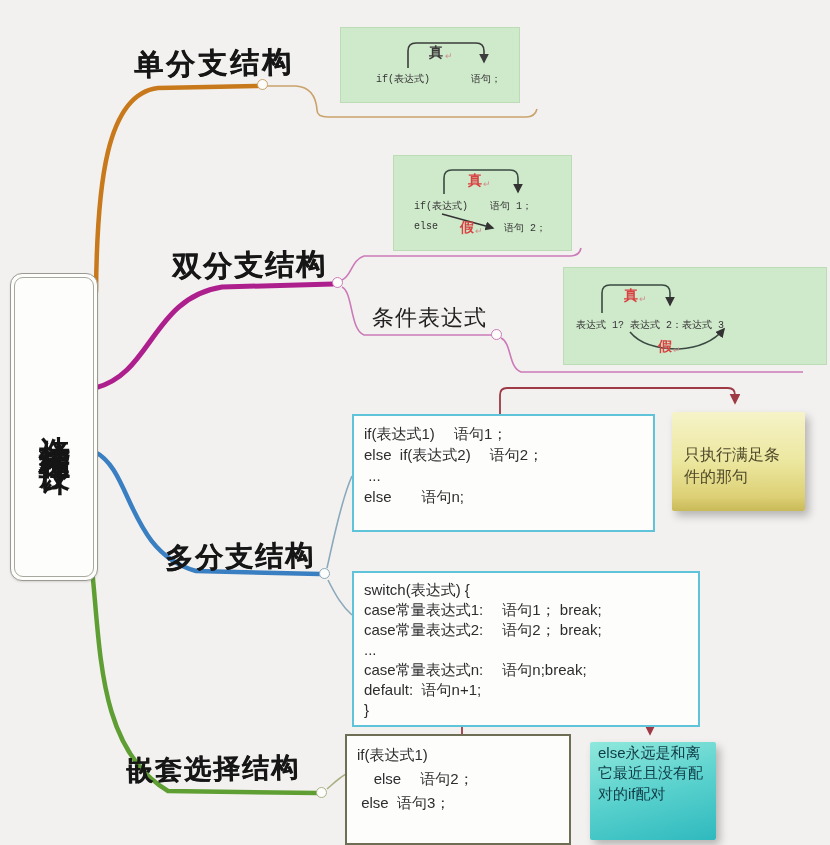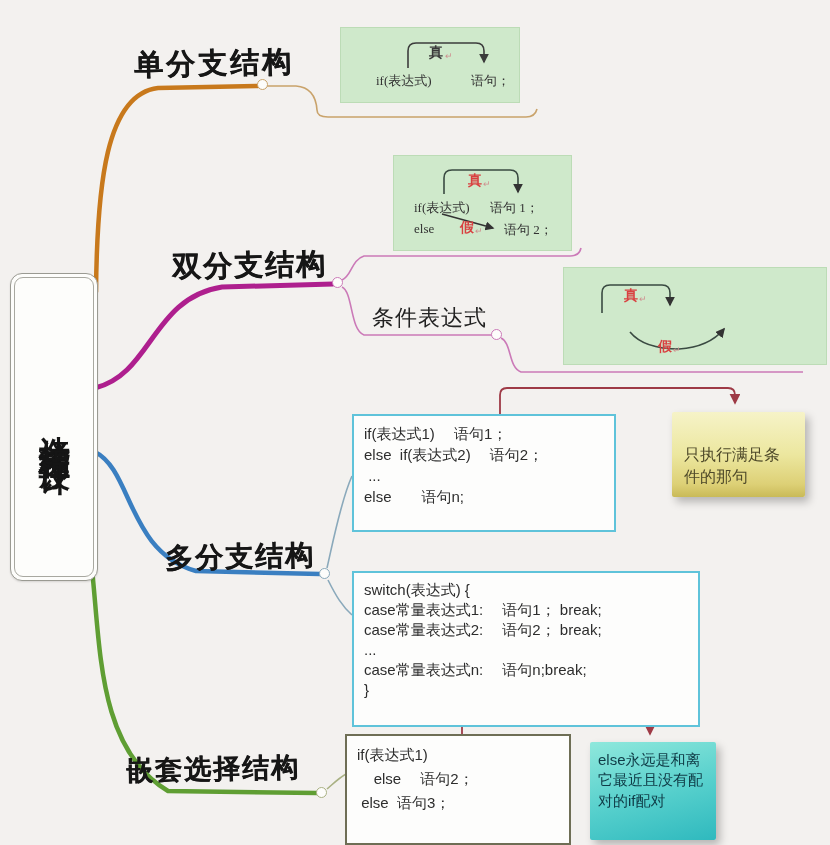--- a/index.html
+++ b/index.html
@@ -44,53 +44,53 @@
     width:11px;height:11px;border-radius:50%;background:#fdfdfb;box-sizing:border-box;
   }
   
   .green-box{
     background:#cfe9cb;border:1px solid #bcdcb6;box-sizing:border-box;
   }
   .gb-single{left:340px;top:27px;width:180px;height:76px;}
   .gb-double{left:393px;top:155px;width:179px;height:96px;}
   .gb-cond{left:563px;top:267px;width:264px;height:98px;}
   .gb-text{
-    position:absolute;font-family:Liberation Serif, serif;font-size:13px;color:#333;
+    position:absolute;font-family:Liberation Mono, monospace;font-size:10px;color:#333;
     white-space:pre;
   }
   .tf-label{position:absolute;font-weight:bold;font-size:14px;font-family:"Liberation Serif",serif;}
   .tf-red{color:#d94040;}
   .tf-dark{color:#3a3a3a;}
   .ret-mark{position:absolute;font-size:9px;color:#cf9090;}
   .inner-svg{position:absolute;left:0;top:0;}
   
   .code-box{
     background:#fdfdfc;box-sizing:border-box;padding:7px 10px;
     font-size:15px;color:#2d2d2d;
   }
   .cb-cyan{border:2px solid #5fc3da;}
-  .cb-if{left:352px;top:414px;width:264px;height:118px;line-height:21px;}
+  .cb-if{left:352px;top:414px;width:303px;height:118px;line-height:21px;}
   .cb-switch{left:352px;top:540px;width:348px;height:156px;line-height:20px;margin-top:31px;}
   .cb-nested{left:345px;top:734px;width:226px;height:111px;border:2px solid #6e6e55;line-height:24px;}
   .code-line{white-space:pre;}
   
   .note{
     box-sizing:border-box;border-radius:2px;
     box-shadow:4px 5px 8px rgba(0,0,0,.25);
   }
   .note-yellow{
-    left:672px;top:412px;width:133px;height:85px;
+    left:672px;top:412px;width:133px;height:99px;
     background:linear-gradient(#f6f3c8 0%,#ece79f 50%,#ddd076 85%,#c9ba58 100%);
     padding:32px 10px 8px 12px;
     font-size:16px;line-height:1.35;color:#4f4a2a;
   }
   .note-cyan{
     left:590px;top:742px;width:126px;height:98px;
     background:linear-gradient(165deg,#8fe8dc 0%,#55cfcc 55%,#2fb9be 100%);
-    padding:8px 5px 5px 8px;
+    padding:1px 5px 5px 8px;
     font-size:15px;line-height:1.35;color:#0f3b46;
   }
 </style>
 </head>
 <body>
 
 <svg class="abs" width="830" height="845" style="left:0;top:0">
   <defs>
     <marker id="arr-red" markerWidth="8" markerHeight="8" refX="5" refY="3" orient="auto">
       <path d="M0,0 L6,3 L0,6 z" fill="#9e3a46"></path>
@@ -172,37 +172,39 @@
     <defs>
       <marker id="arr-d3" markerWidth="8" markerHeight="8" refX="5" refY="3" orient="auto">
         <path d="M0,0 L6,3 L0,6 z" fill="#333"></path>
       </marker>
     </defs>
     <path d="M38,45 L38,25 Q38,17 46,17 L98,17 Q106,17 106,25 L106,37" fill="none" stroke="#3a4a42" stroke-width="1.6" marker-end="url(#arr-d3)"></path>
     <path d="M66,64 Q80,81 115,81 Q145,79 160,61" fill="none" stroke="#3a4a42" stroke-width="1.6" marker-end="url(#arr-d3)"></path>
   </svg>
   <span class="tf-label tf-red" style="left:60px;top:19px">真</span>
   <span class="ret-mark" style="left:75px;top:26px">↵</span>
+  <span class="gb-text" style="left:12px;top:50px">表达式 1? 表达式 2：表达式 3</span>
   <span class="tf-label tf-red" style="left:94px;top:70px">假</span>
   <span class="ret-mark" style="left:109px;top:77px">↵</span>
 </div>
 
 <div class="abs code-box cb-cyan cb-if">
   <div class="code-line">if(表达式1)　 语句1；</div>
   <div class="code-line">else  if(表达式2)　 语句2；</div>
   <div class="code-line"> ...</div>
   <div class="code-line">else　　语句n;</div>
 </div>
 
 <div class="abs code-box cb-cyan cb-switch">
   <div class="code-line">switch(表达式) {</div>
   <div class="code-line">case常量表达式1:　 语句1； break;</div>
   <div class="code-line">case常量表达式2:　 语句2； break;</div>
   <div class="code-line">...</div>
   <div class="code-line">case常量表达式n:　 语句n;break;</div>
+  <div class="code-line">default:  语句n+1;</div>
   <div class="code-line">}</div>
 </div>
 
 <div class="abs code-box cb-nested">
   <div class="code-line">if(表达式1)</div>
   <div class="code-line">    else　 语句2；</div>
   <div class="code-line"> else  语句3；</div>
 </div>
 
 <div class="abs note note-yellow">

